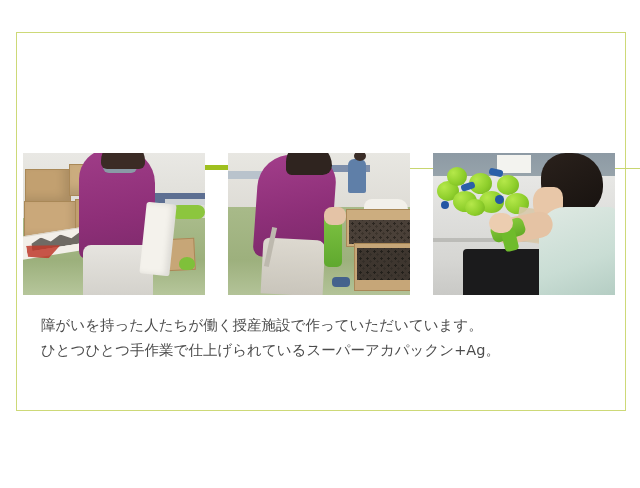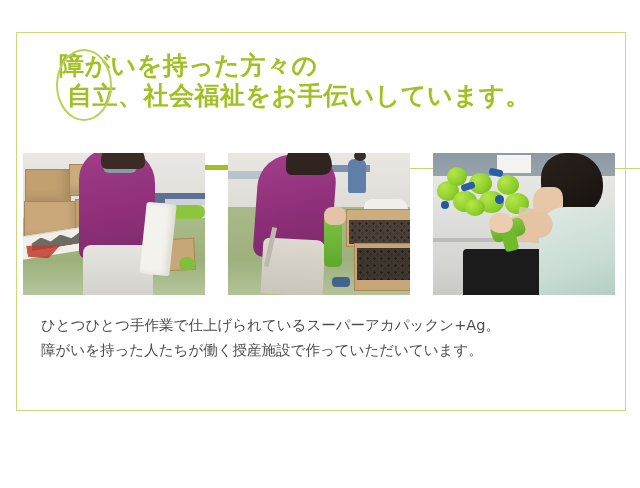--- a/index.html
+++ b/index.html
@@ -243,25 +243,20 @@
     line-height: 25px;
     color: #4c4c4c;
     white-space: nowrap;
   }
 </style>
 </head>
 <body>
 
 <div id="frame">
 
-  <div id="heading-block">
-    <div id="heading-circle"></div>
-    <div class="heading-line l1">障がいを持った方々の</div>
-    <div class="heading-line l2">自立、社会福祉をお手伝いしています。</div>
-  </div>
 
   <div id="rule-thin"></div>
   <div id="rule-thick"></div>
 
   <div id="photo-strip">
 
     <div class="photo">
       <div class="ph-inner">
         <div class="p1-wallA"></div>
         <div class="p1-floor"></div>
@@ -335,17 +330,17 @@
         <div class="p3-arm"></div>
         <div class="p3-prod"></div>
         <div class="p3-prod2"></div>
         <div class="p3-hand"></div>
       </div>
     </div>
 
   </div>
 
   <div id="body-copy">
+    <div class="copy-line">障がいを持った人たちが働く授産施設で作っていただいています。</div>
     <div class="copy-line">ひとつひとつ手作業で仕上げられているスーパーアカパックン+Ag。</div>
-    <div class="copy-line">障がいを持った人たちが働く授産施設で作っていただいています。</div>
   </div>
 
 </div>
 
 </body></html>

